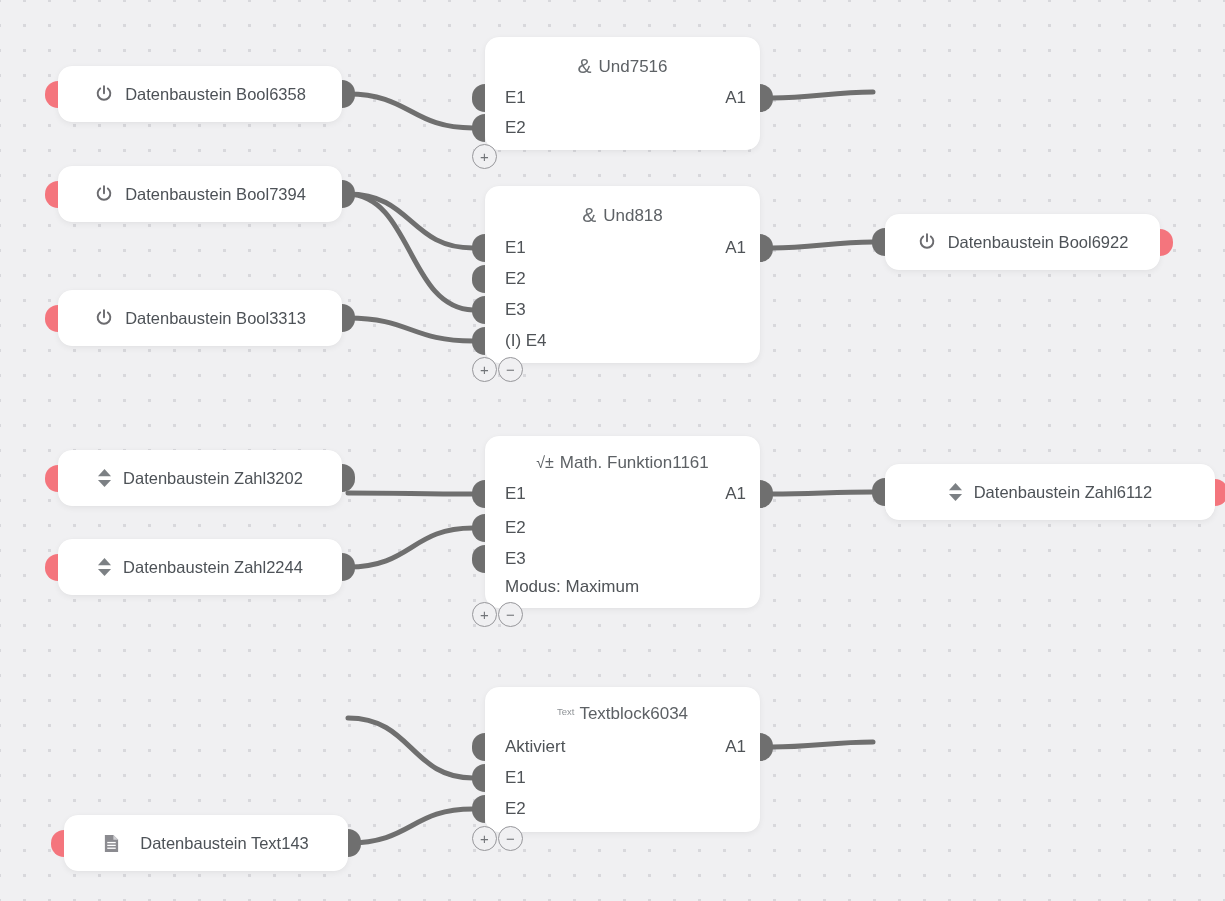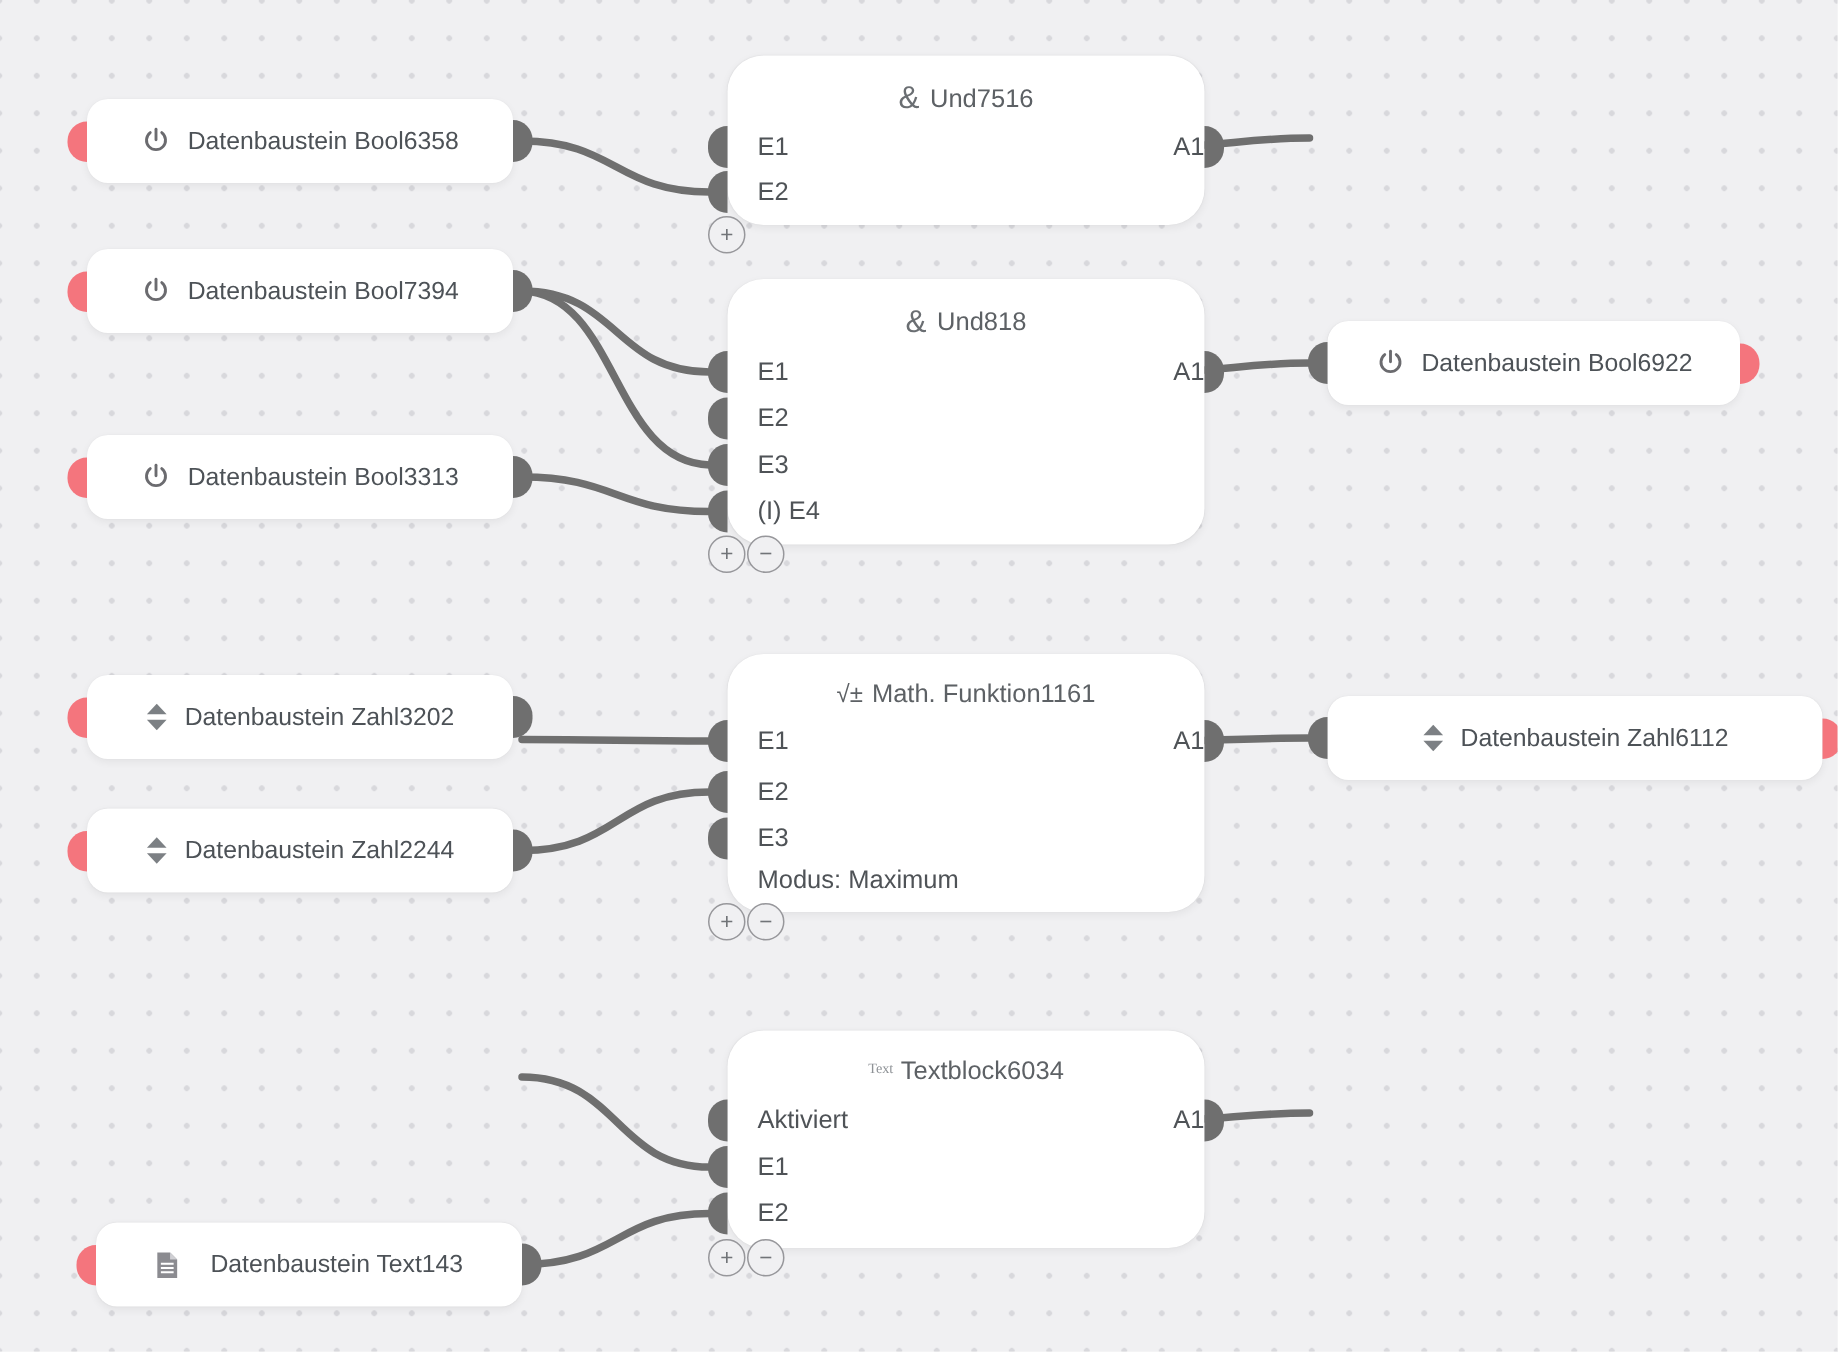--- a/index.html
+++ b/index.html
@@ -13,35 +13,35 @@
   svg.wires{position:absolute; left:0; top:0; z-index:1;}
   svg.wires path{stroke:#6f6f6f; stroke-width:5; fill:none; stroke-linecap:round;}
 
   .io-node{
     position:absolute; width:284px; height:56px; background:#fff; border-radius:14px;
     box-shadow:0 2px 6px rgba(0,0,0,.06), 0 0 1px rgba(0,0,0,.05);
     display:flex; align-items:center; justify-content:center; gap:11px;
     color:#4d5257; font-size:16.5px; z-index:2;
   }
   .func-node{
-    position:absolute; width:318px; background:#fff; border-radius:24px;
+    position:absolute; width:275px; background:#fff; border-radius:14px;
     box-shadow:0 2px 6px rgba(0,0,0,.06), 0 0 1px rgba(0,0,0,.05);
     color:#4d5257; z-index:2;
   }
   .func-title{
     position:absolute; top:17px; left:0; width:100%; text-align:center;
     font-size:17px; color:#5d6165; white-space:nowrap;
   }
   .glyph-und{font-size:21px; color:#6a6e72; margin-right:7px; vertical-align:-1px;}
   .glyph-math{font-size:16px; color:#5d6165; margin-right:6px;}
-  .glyph-text{font-size:9.5px; color:#8e9296; margin-right:5px; vertical-align:4px;font-family:Liberation Serif, serif;}
+  .glyph-text{font-size:9.5px; color:#8e9296; margin-right:5px; vertical-align:4px;}
 
   .port{position:absolute; left:0; height:28px; line-height:28px; padding-left:20px;
         font-size:17px; color:#4f5357; white-space:nowrap;}
-  .port.out{left:auto; right:0; padding-left:0; }
+  .port.out{left:auto; right:0; padding-left:0; padding-right:14px;}
   .port.noport{color:#4f5357;}
 
   .nub{position:absolute; width:13px; height:28px; background:#6f6f6f;}
   .nub.l{left:-13px; top:0; border-radius:14px 0 0 14px;}
   .nub.r{right:-13px; top:0; border-radius:0 14px 14px 0;}
   .io-node .nub{top:14px;}
 
   .conn{position:absolute; width:13px; height:27px; background:#f4757d; top:14.5px;}
   .conn.l{left:-13px; border-radius:14px 0 0 14px;}
   .conn.r{right:-13px; border-radius:0 14px 14px 0;}

